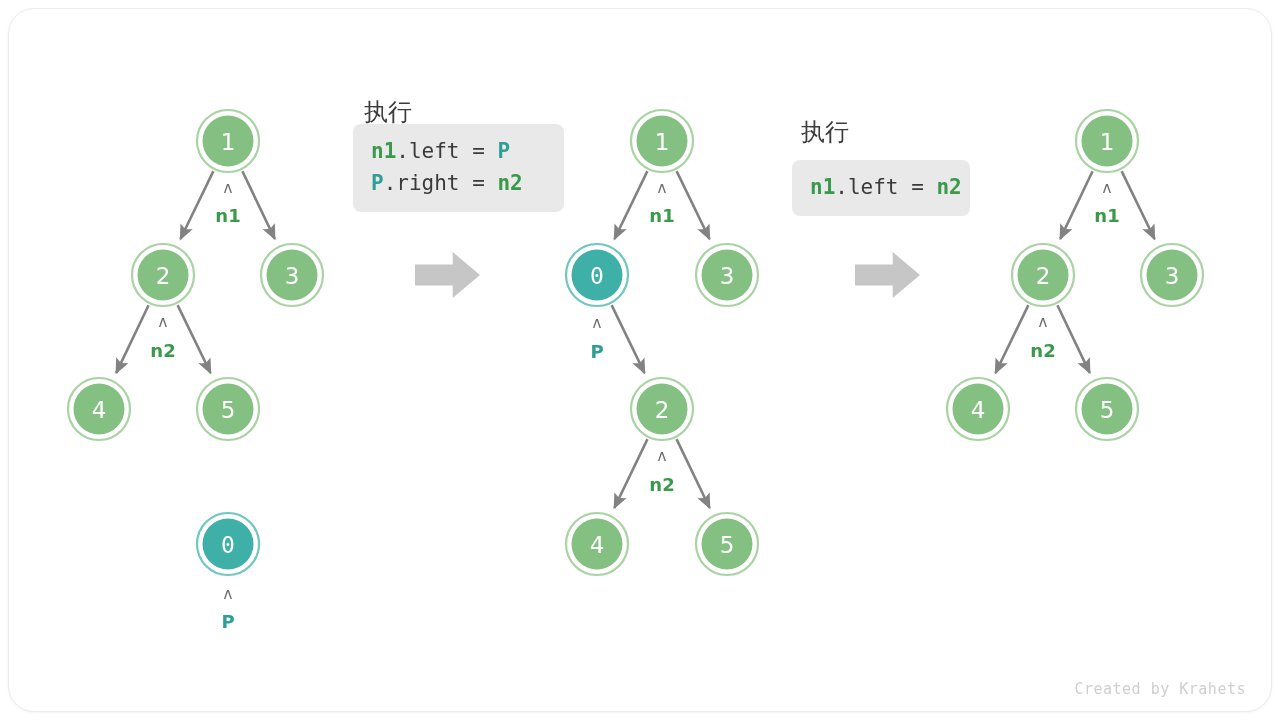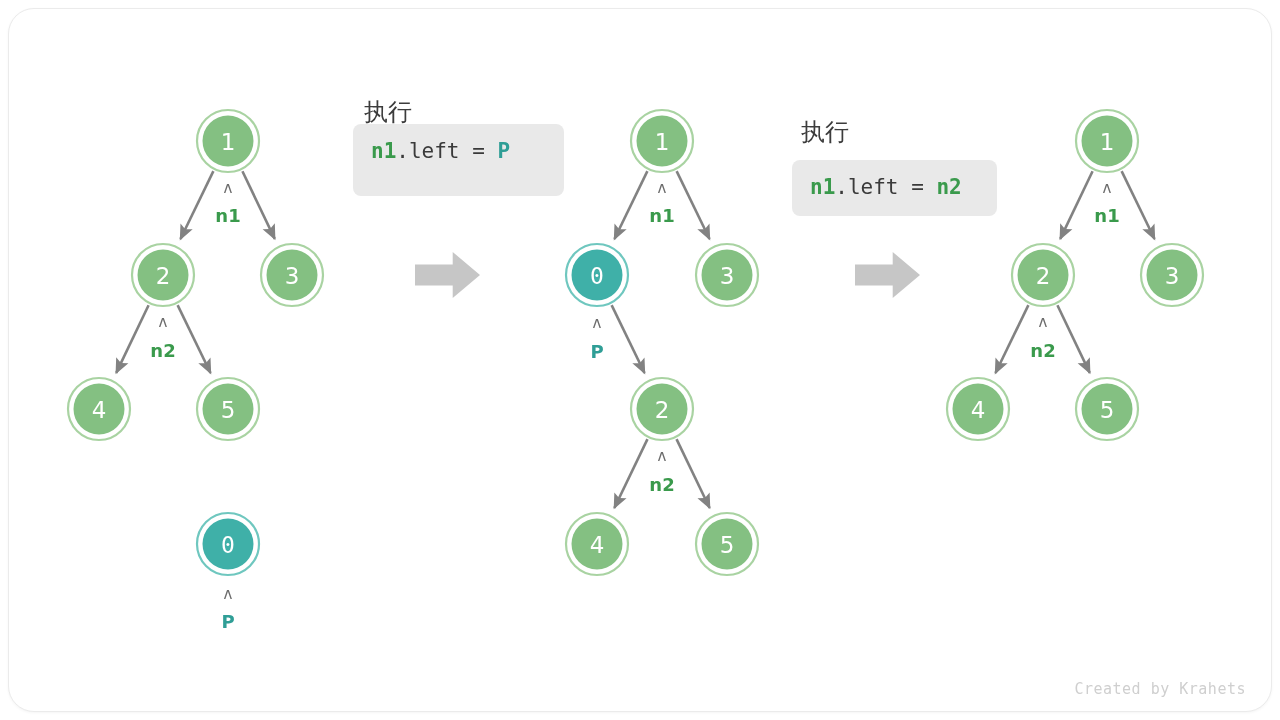--- a/index.html
+++ b/index.html
@@ -232,20 +232,20 @@
         <text x="1043" y="350" fill="#3a9a4c" class="ptr-label">n2</text>
       </g>
     <g id="flow-layer">
         <polygon points="415,264.42 452.7,264.42 452.7,252 480,275 452.7,298 452.7,285.58000000000004 415,285.58000000000004" fill="#c6c6c6"></polygon>
         <polygon points="855,264.42 892.7,264.42 892.7,252 920,275 892.7,298 892.7,285.58000000000004 855,285.58000000000004" fill="#c6c6c6"></polygon>
       </g>
   </svg>
 
   <div id="exec-layer">
       <div class="exec-label" style="left: 364px; top: 100px;">执行</div>
-      <div class="code-box" style="left: 353px; top: 124px; width: 211px; min-height: 72px;"><span class="code-line"><span class="tok-green">n1</span><span class="tok-plain">.left = </span><span class="tok-teal">P</span></span></div>
+      <div class="code-box" style="left: 353px; top: 124px; width: 211px; min-height: 72px;"><span class="code-line"><span class="tok-green">n1</span><span class="tok-plain">.left = </span><span class="tok-teal">P</span></span><span class="code-line"><span class="tok-teal">P</span><span class="tok-plain">.right = </span><span class="tok-green">n2</span></span></div>
       <div class="exec-label" style="left: 801px; top: 120px;">执行</div>
-      <div class="code-box" style="left: 792px; top: 160px; width: 205px; min-height: 42px;"><span class="code-line"><span class="tok-green">n1</span><span class="tok-plain">.left = </span><span class="tok-green">n2</span></span></div>
+      <div class="code-box" style="left: 792px; top: 160px; width: 178px; min-height: 42px;"><span class="code-line"><span class="tok-green">n1</span><span class="tok-plain">.left = </span><span class="tok-green">n2</span></span></div>
     </div>
 
   <div class="credit">Created by Krahets</div>
 
 </div>
 
 </body></html>

